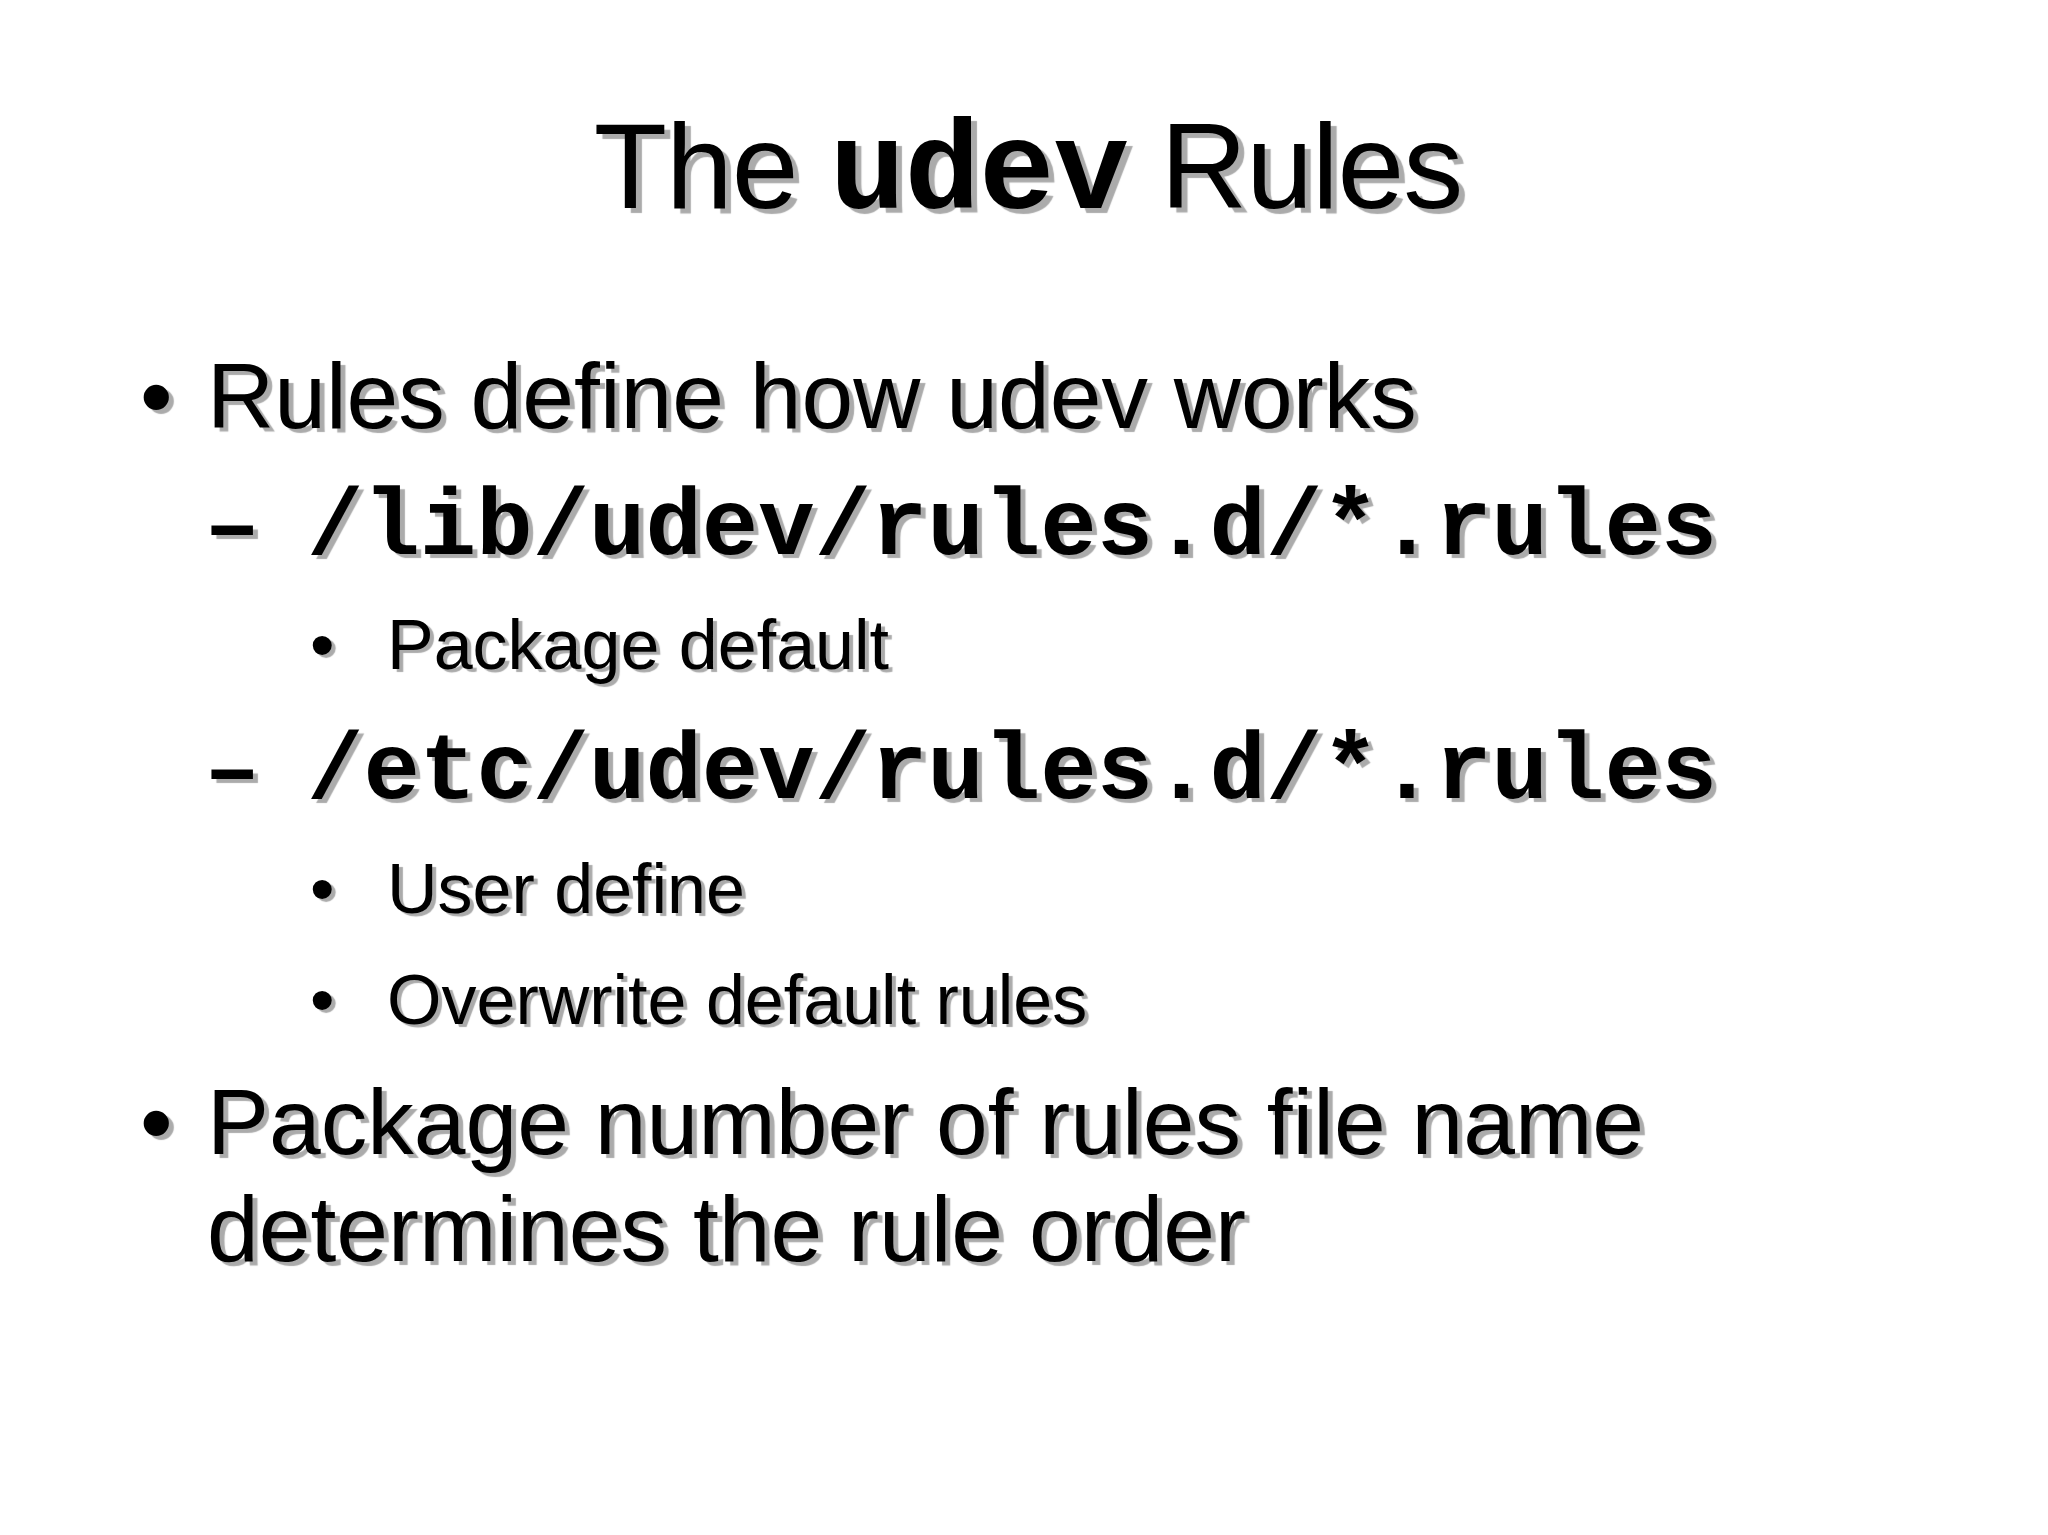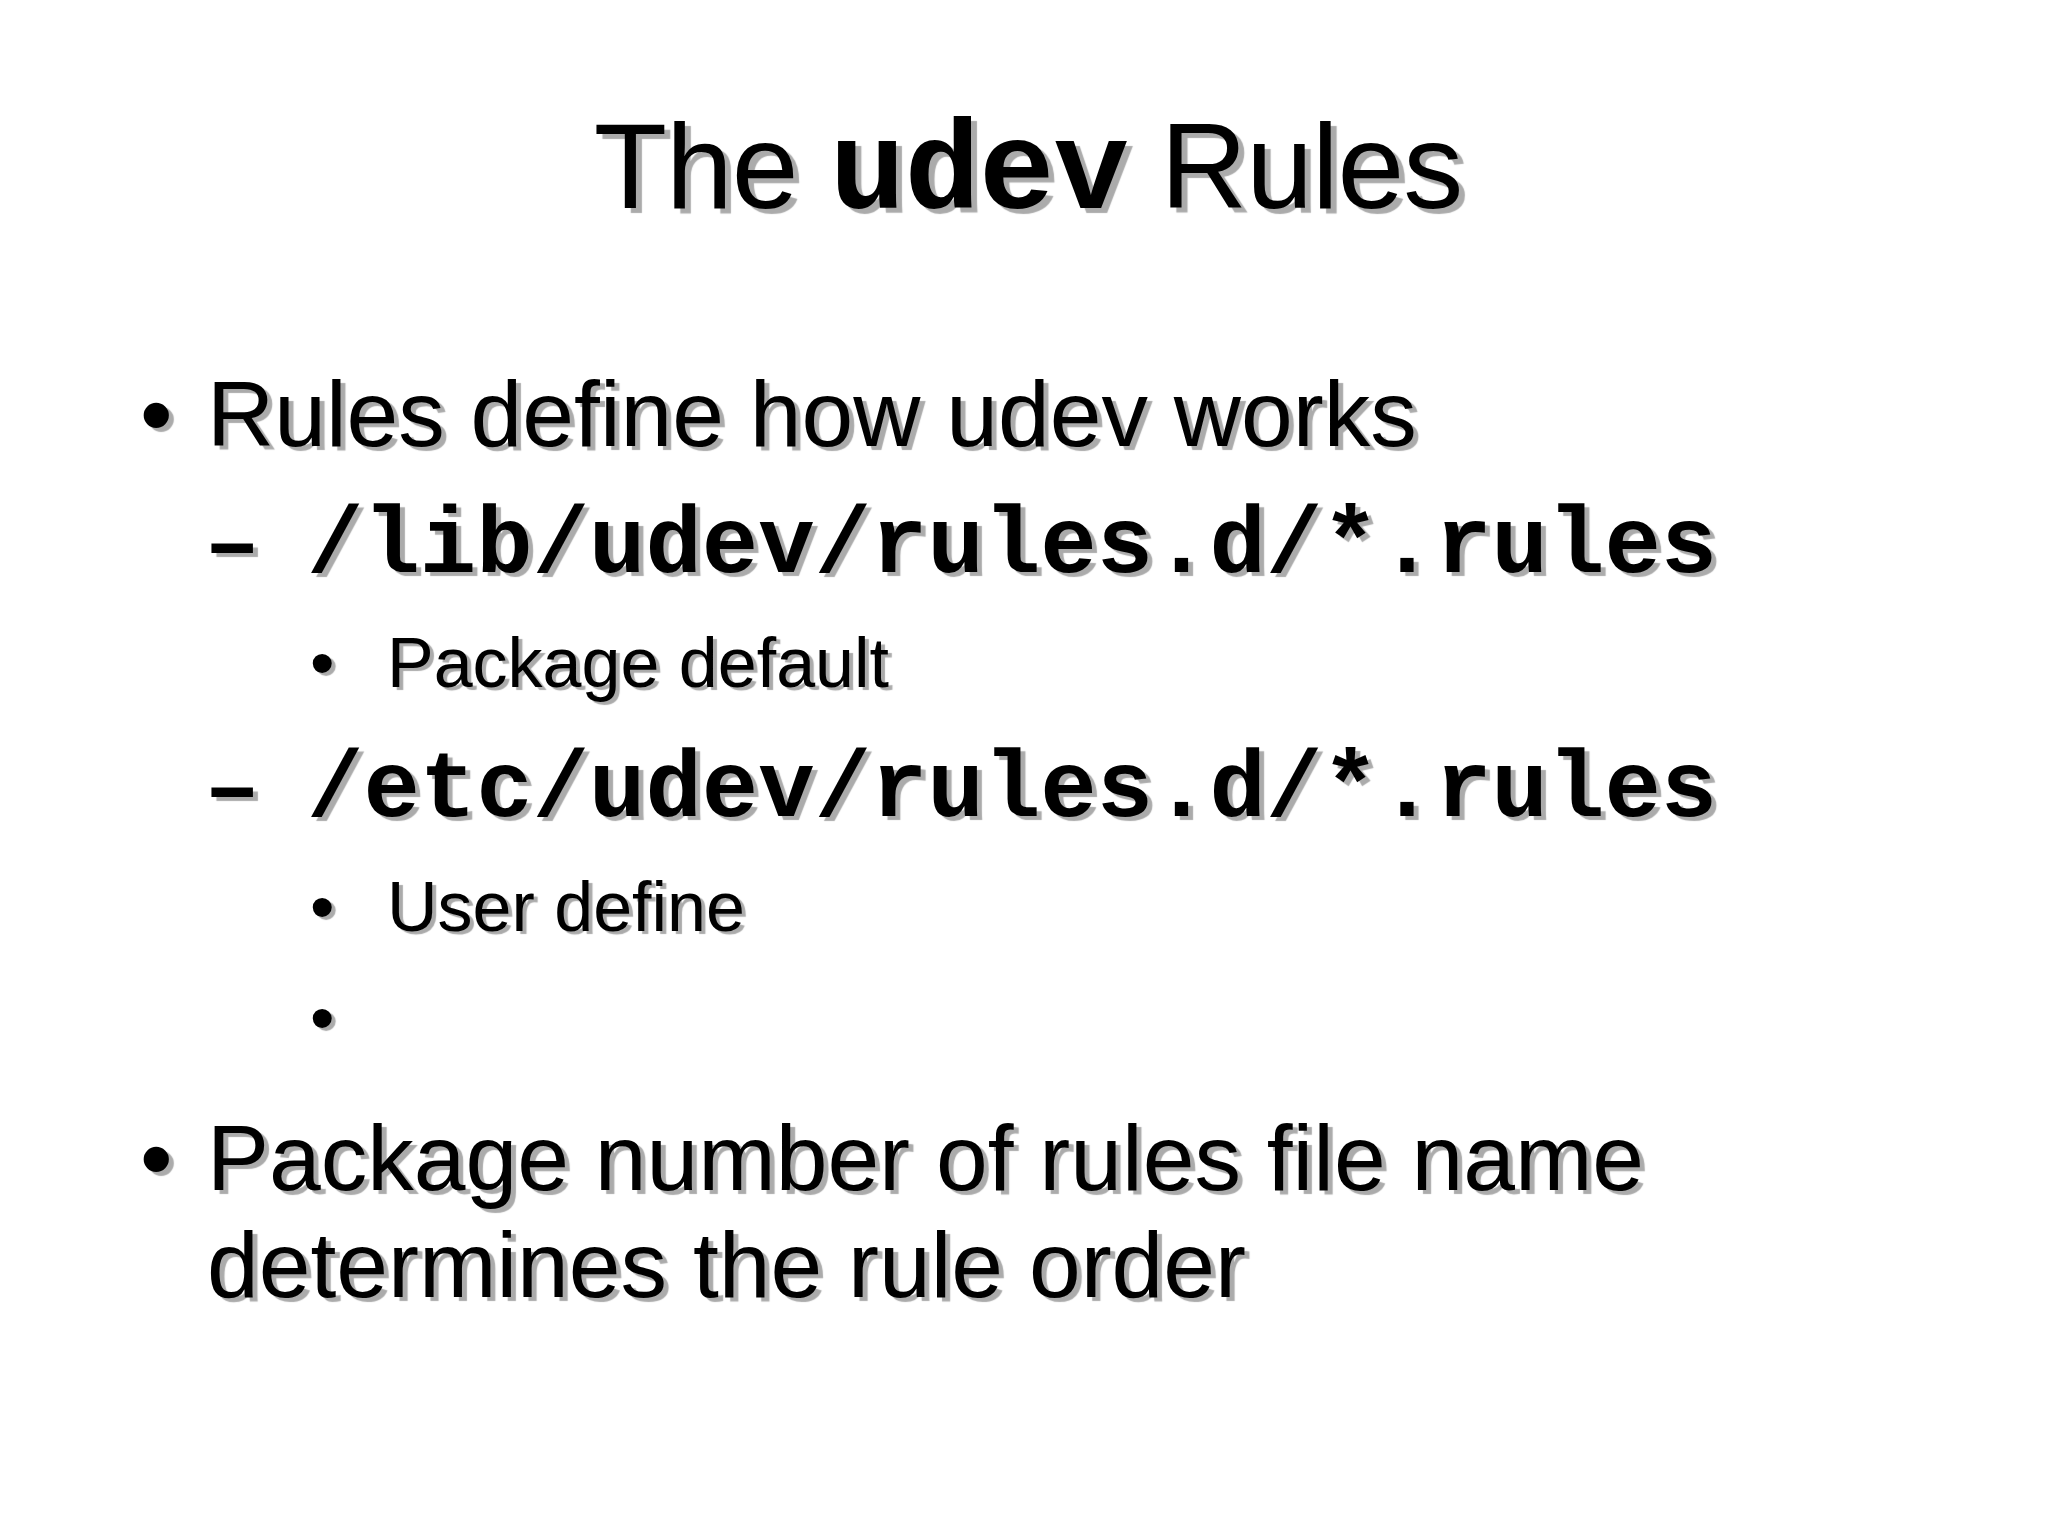--- a/index.html
+++ b/index.html
@@ -39,21 +39,21 @@
   .line .txt { display: inline-block; }
 
   
   .lvl1 {
     font-size: 93px;
     line-height: 107px;
     text-shadow: 5px 4px 1px var(--shadow);
     padding-left: 140px;
   }
   .lvl1 .marker { width: 67px; }
-  .lvl1 .txt { max-width: 1460px; margin-top: 18px; }
+  .lvl1 .txt { max-width: 1460px; }
 
   
   .lvl2 {
     font-family: "Liberation Mono", monospace;
     font-weight: bold;
     font-size: 94px;
     line-height: 122px;
     text-shadow: 5px 4px 1px var(--shadow);
     padding-left: 204px;
   }
@@ -105,20 +105,21 @@
       <span class="txt">/etc/udev/rules.d/*.rules</span>
     </div>
 
     <div class="line lvl3 m-userdef">
       <span class="marker">•</span>
       <span class="txt">User define</span>
     </div>
 
     <div class="line lvl3 m-overwrite">
       <span class="marker">•</span>
+      <span class="txt">Overwrite default rules</span>
     </div>
 
     <div class="line lvl1 m-leading">
       <span class="marker">•</span>
       <span class="txt">Package number of rules file name determines the rule order</span>
     </div>
 
   </div>
 </div>
 

